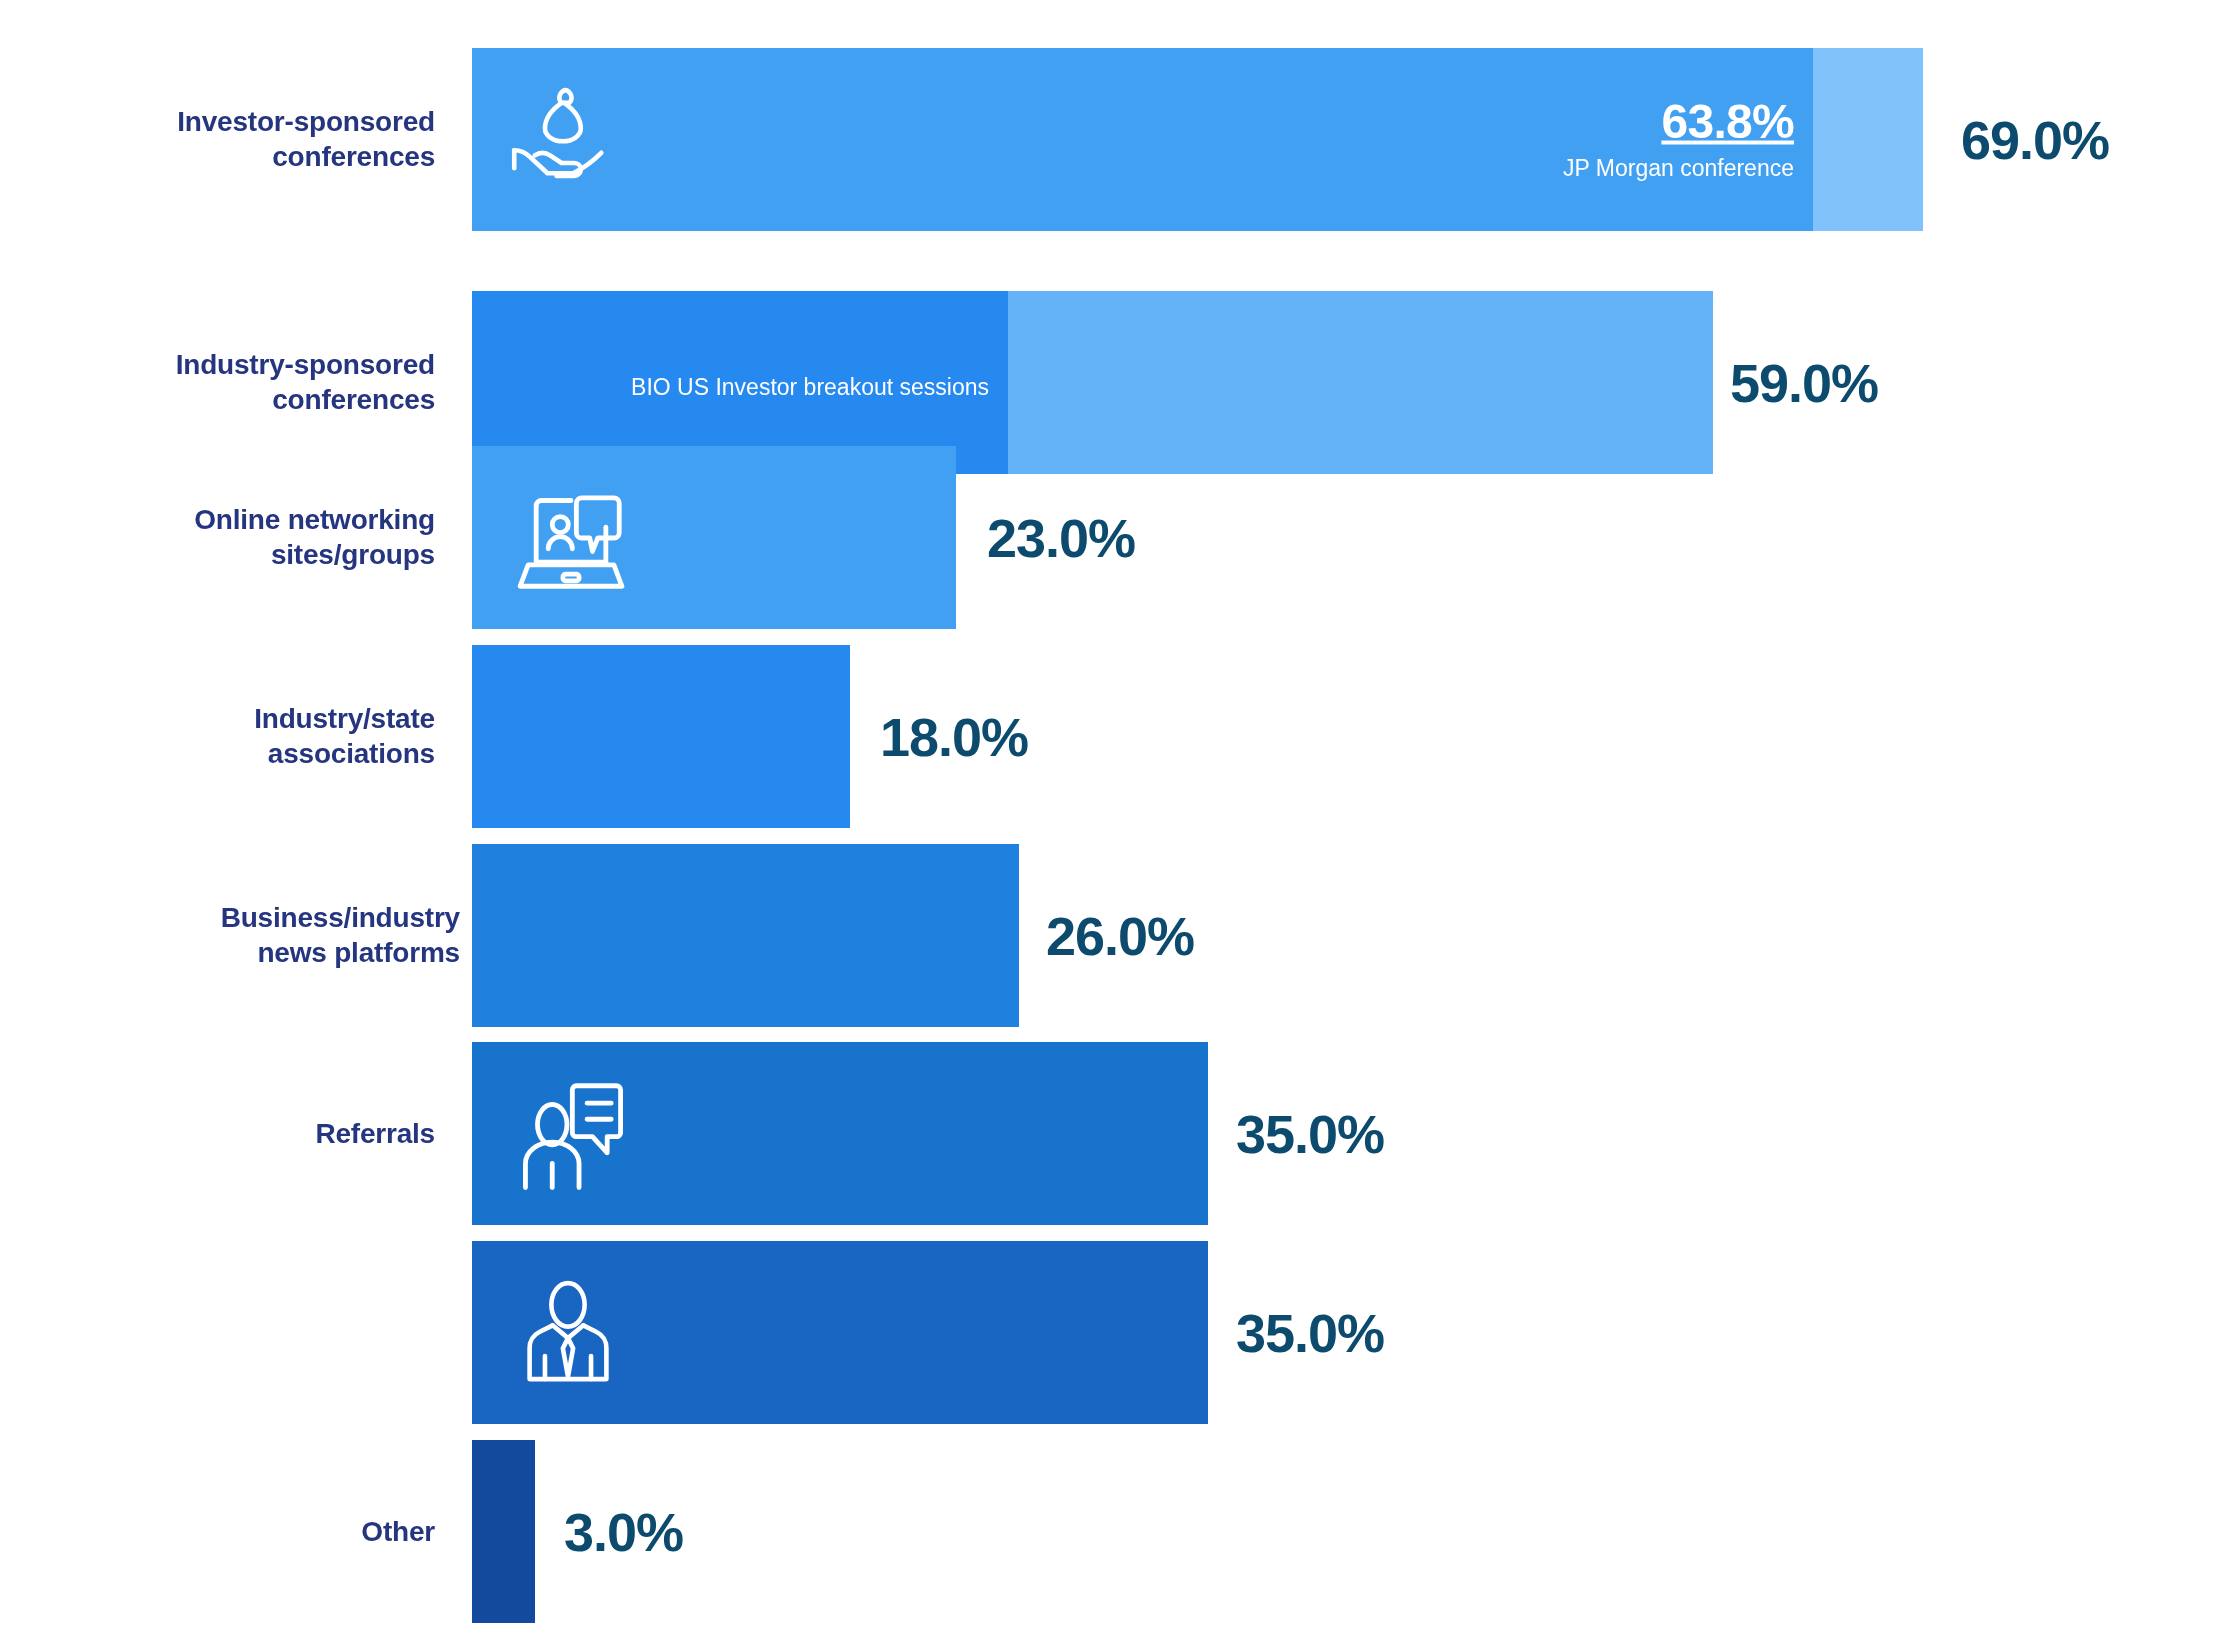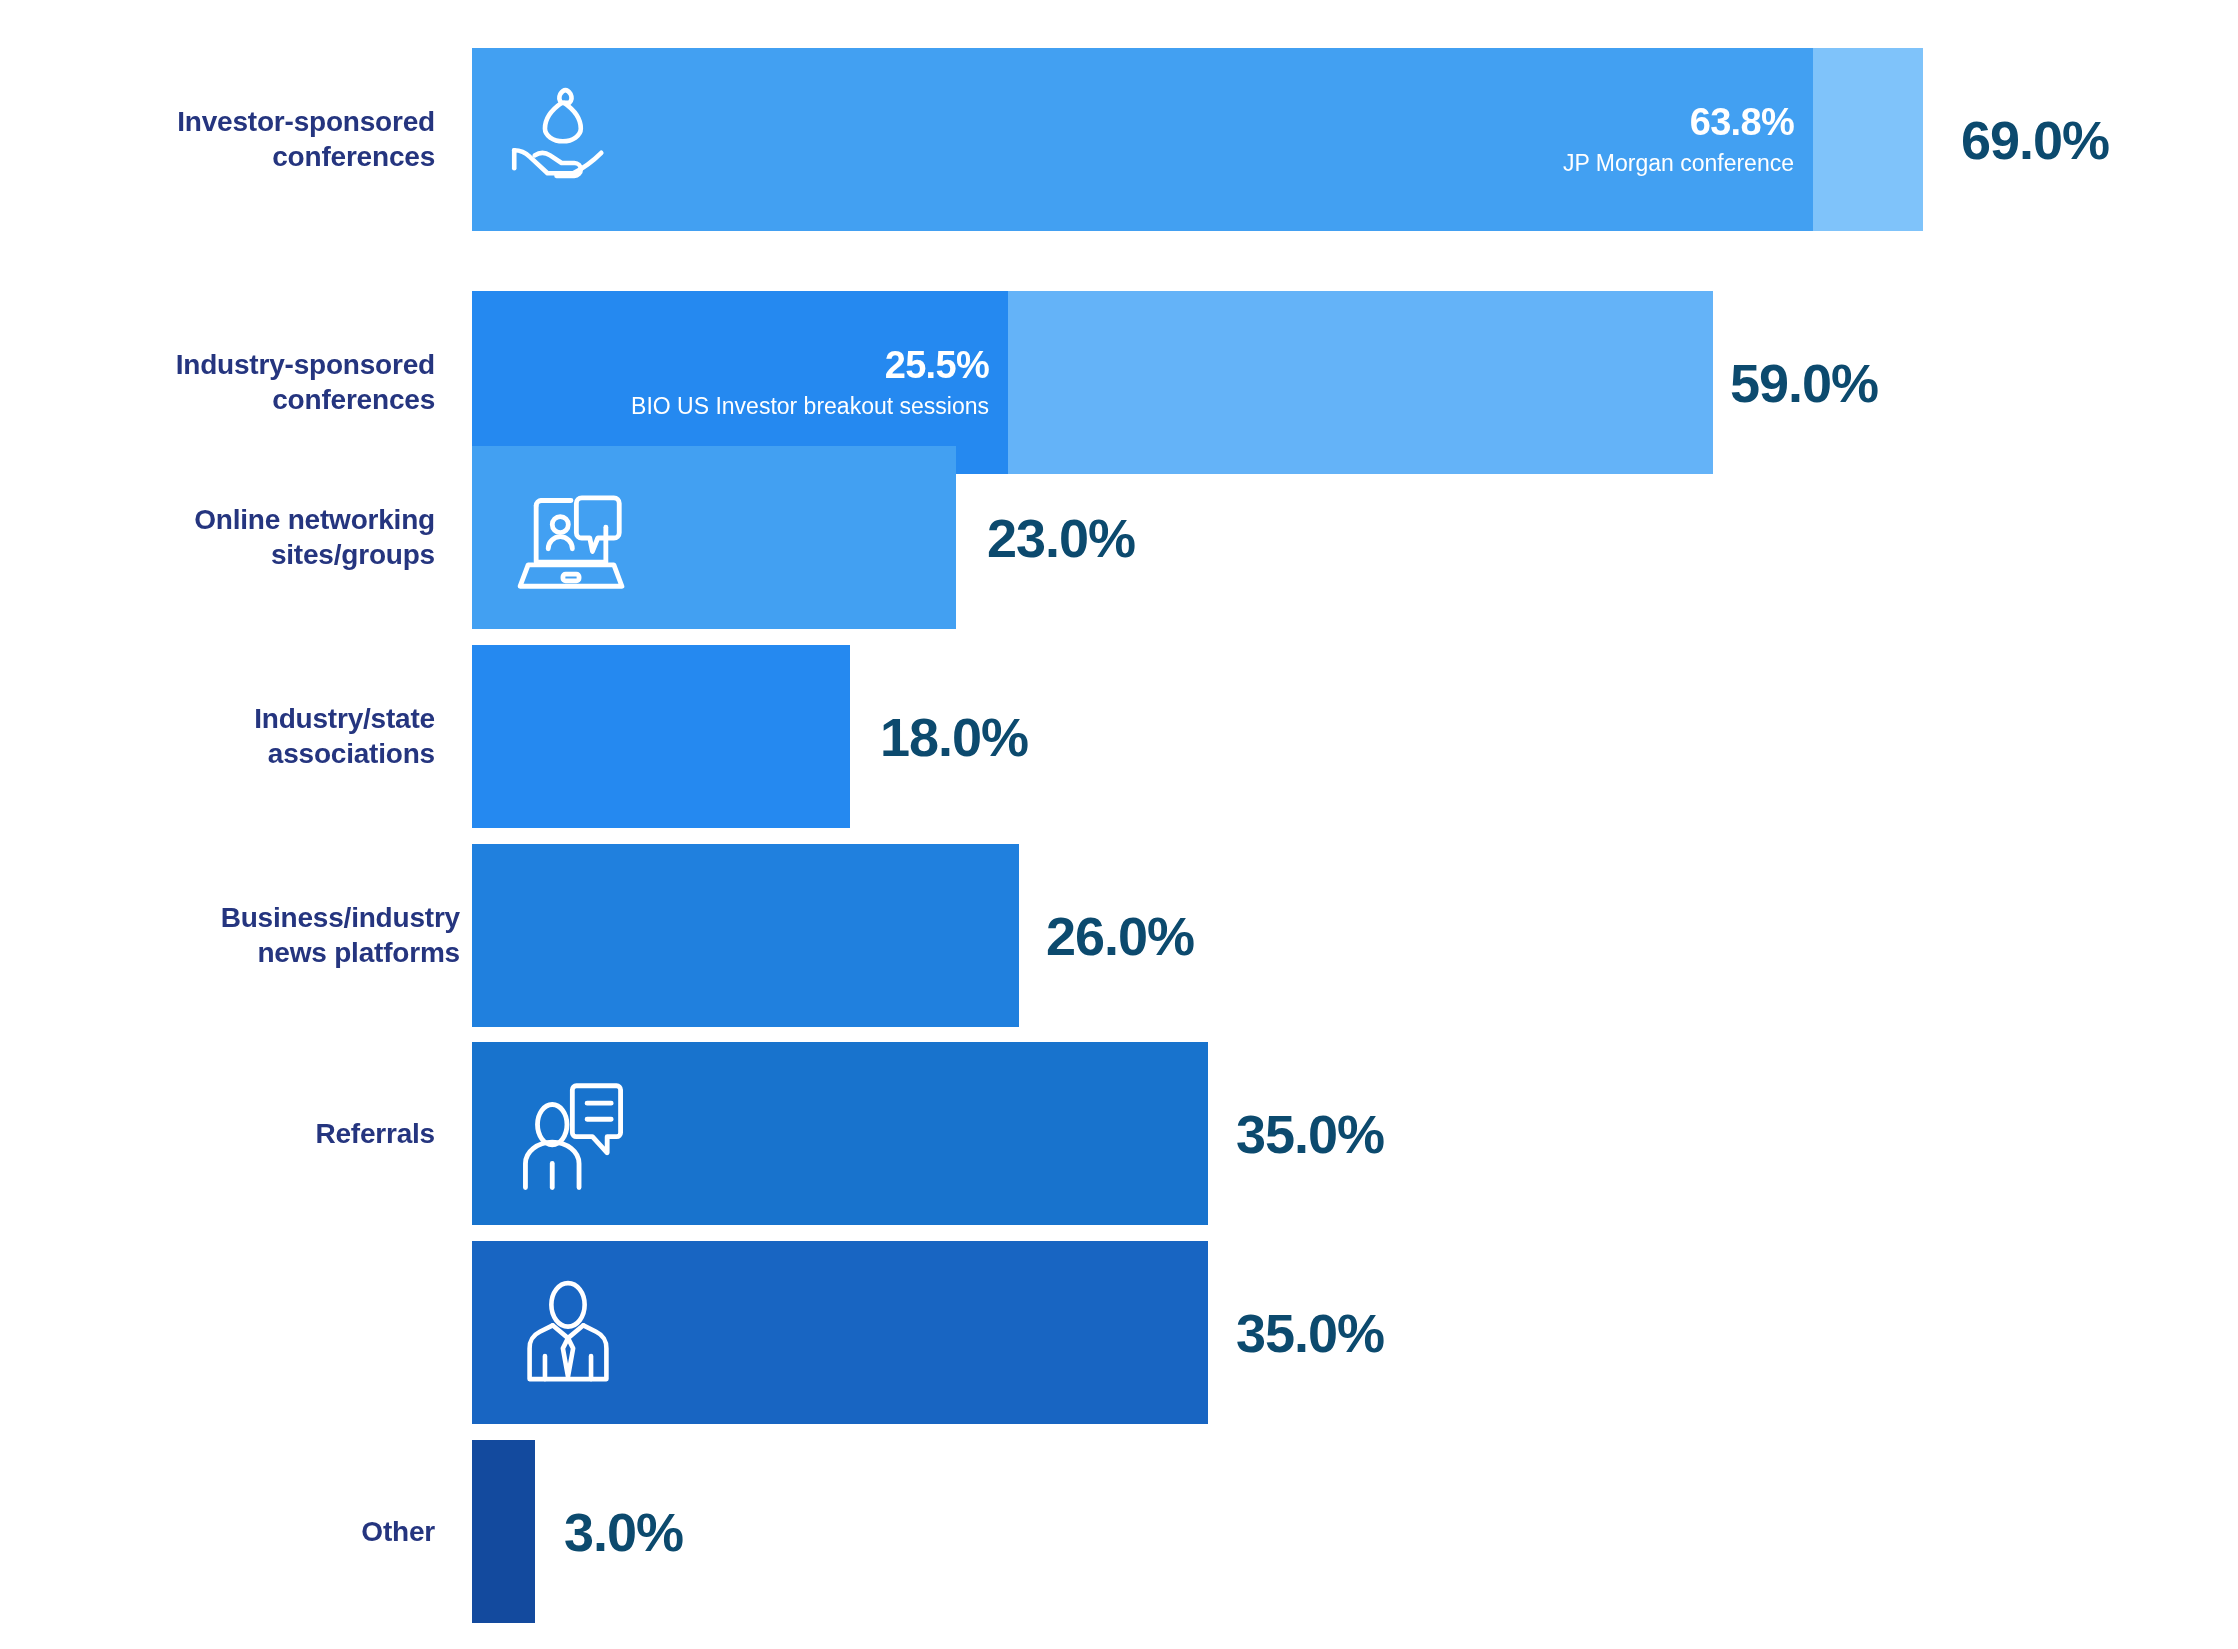--- a/index.html
+++ b/index.html
@@ -51,24 +51,25 @@
     position: absolute;
     right: 19px;
     top: 50%;
     transform: translateY(-50%);
     text-align: right;
     color: #ffffff;
     pointer-events: none;
   }
   .seg-inner-value {
     display: block;
-    font-size: 38px;
+    font-size: 48px;
     font-weight: bold;
     line-height: 1.0;
     letter-spacing: -0.7px;
+    text-decoration: underline;
   }
   .seg-inner-note {
     display: block;
     font-size: 23px;
     font-weight: normal;
     line-height: 1.2;
     margin-top: 9.4px;
   }
   .total-label {
     position: absolute;
@@ -123,21 +124,20 @@
 
   <div class="row" style="top:247px; height:183px;margin-top:44px;">
     <div class="cat-label" style="top:50%; transform:translateY(-50%);">
       <div>Industry-sponsored</div>
       <div>conferences</div>
     </div>
     <div class="bar-track" style="width:1241px;">
       <div class="seg" style="left:0; width:1241px; background:#64b3f8;"></div>
       <div class="seg" style="left:0; width:536px; background:#2589f0;">
         <span class="seg-inner-label">
-          <span class="seg-inner-value">25.5%</span>
           <span class="seg-inner-note">BIO US Investor breakout sessions</span>
         </span>
       </div>
     </div>
     <div class="total-label" style="left:1730px;">59.0%</div>
   </div>
 
   <div class="row" style="top:446px; height:183px;">
     <div class="cat-label" style="top:50%; transform:translateY(-50%);">
       <div>Online networking</div>

